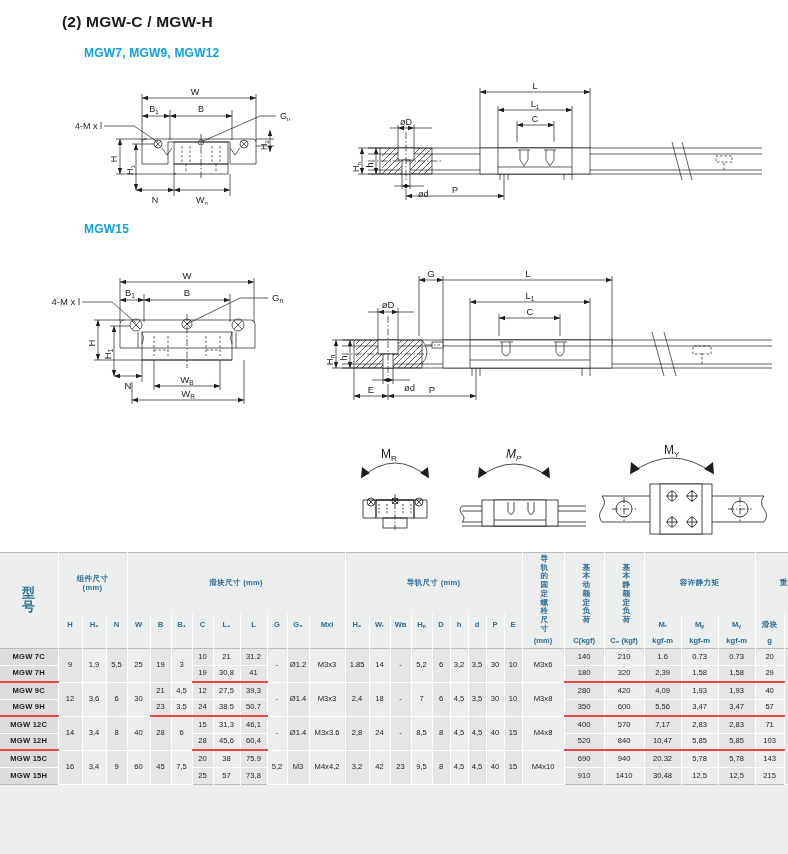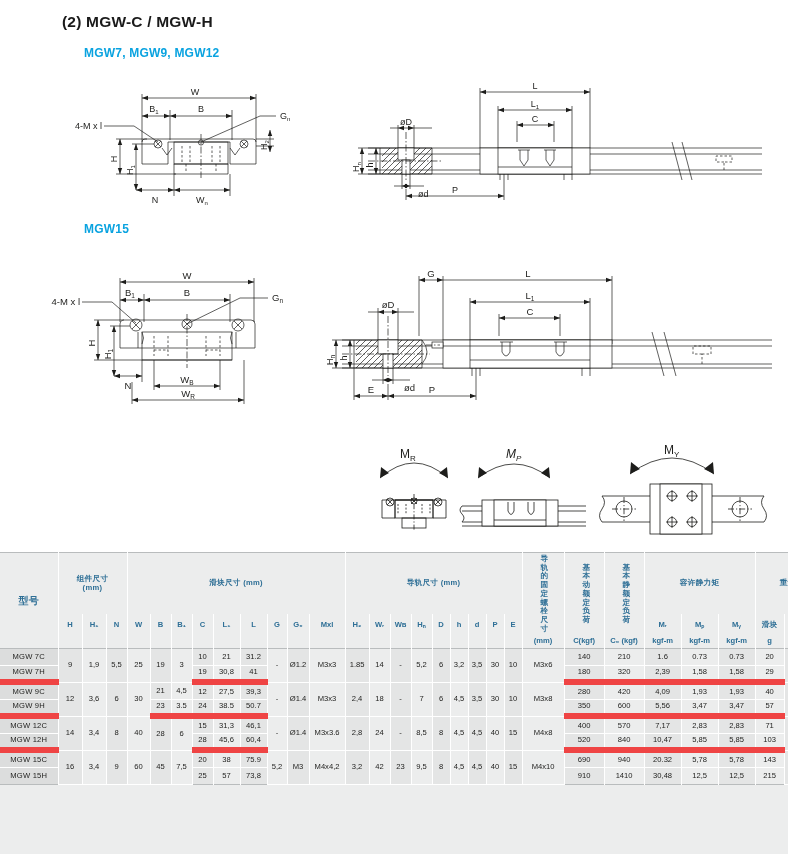--- a/index.html
+++ b/index.html
@@ -51,39 +51,39 @@
   table.spec thead th {
     color:#2e6f96;
     font-weight:bold;
     font-size:7.6px;
     border-right:1px solid #ffffff;
     background:#eceded;
   }
   table.spec thead tr.g1 th { height:50px; padding:2px 18px; }
   table.spec thead tr.g2 th { height:17px; }
   table.spec thead tr.g3 th { height:13px; }
-  .hdr-cn { font-size:10px; letter-spacing:.3px; }
+  .hdr-cn { font-size:13px; letter-spacing:.3px; }
   .hdr-top { border-top:1px solid #b9bcbd; }
   table.spec tbody td {
     color:#1d1d1b;
     font-size:7.6px;
     border-right:1px solid #ffffff;
     height:17px;
   }
   td.modelcell {
-    color:#1d1d1b; font-weight:normal; font-size:8.2px;
+    color:#1d1d1b; font-weight:bold; font-size:8.2px;
     background:#dcdddd !important;
     text-align:left; padding-left:14px;
     letter-spacing:.2px;
   }
   
   .band-a { background:#e4e5e5; }
   .band-b { background:#eceded; }
   .rowsep td { border-bottom:1px solid #ffffff; }
-  .grpsep td { border-bottom:6px solid #ef4444; }
+  .grpsep td { border-bottom:2px solid #ef4444; }
   .tbl-topline { border-top:1px solid #b9bcbd; }
   .tbl-botline { border-bottom:1px solid #b9bcbd; }
 </style>
 </head>
 <body>
 
 <div class="page">
 
   <div class="title">(2) MGW-C / MGW-H</div>
   <div class="subhead s1">MGW7, MGW9, MGW12</div>
@@ -452,21 +452,21 @@
         <text x="66" y="58" text-anchor="middle">øD</text>
         <text x="82" y="141" text-anchor="start">ød</text>
         <text x="11" y="110" text-anchor="middle" transform="rotate(-90 11 110)">H<tspan font-size="6.5" dy="2">n</tspan></text>
         <text x="25" y="108" text-anchor="middle" transform="rotate(-90 25 108)">h</text>
         <text x="49" y="143" text-anchor="middle">E</text>
         <text x="110" y="143" text-anchor="middle">P</text>
       </g>
     </svg>
   </div>
 
-  <div class="draw" style="left:364px; top:428px;text-decoration:underline;">
+  <div class="draw" style="left:345px; top:428px;text-decoration:underline;">
     <svg width="110" height="110" viewBox="0 0 110 110">
       <g fill="none" stroke="#1d1d1b" stroke-width="0.8">
         <path d="M16 50 q34 -30 68 0"></path>
         <path d="M16 50 l1 -11 l8 6 z" fill="#1d1d1b" stroke="none"></path>
         <path d="M84 50 l-1 -11 l-8 6 z" fill="#1d1d1b" stroke="none"></path>
 
         <path d="M18 72 h64 v18 h-13 v-18 h-38 v18 h-13 z"></path>
         <rect x="31" y="72" width="38" height="18"></rect>
         <rect x="38" y="90" width="24" height="10"></rect>
         <circle cx="26" cy="74" r="4"></circle>

